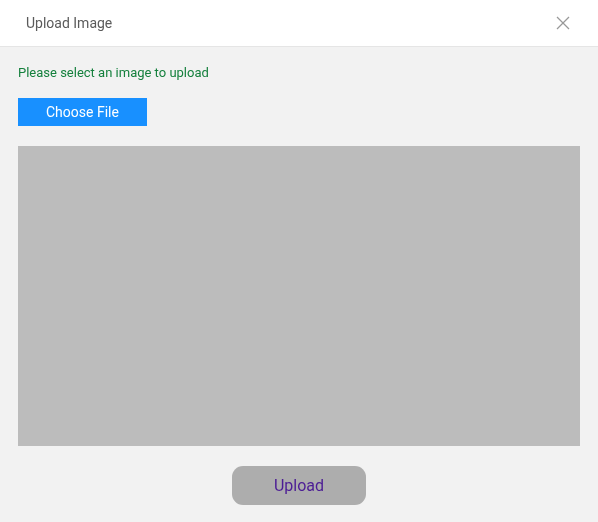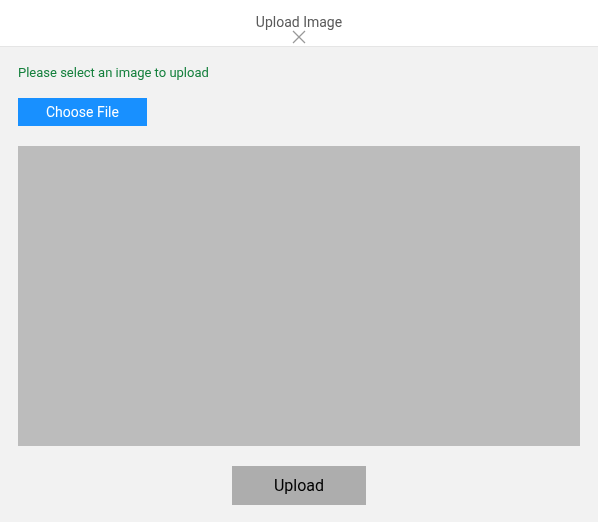--- a/index.html
+++ b/index.html
@@ -22,21 +22,20 @@
       flex-direction: column;
     }
     .modal-header {
       background: #ffffff;
       border-bottom: 1px solid #e5e5e5;
       padding: 14px 26px;
       display: flex;
       align-items: center;
       justify-content: space-between;
       height: 47px;
-      flex-direction: column;
     }
     .modal-title {
       font-size: 14px;
       color: #5a5a5a;
       font-weight: 400;
     }
     .close-btn {
       width: 18px;
       height: 18px;
       background: none;
@@ -78,27 +77,27 @@
       font-family: inherit;
     }
     .preview-area {
       width: 100%;
       height: 300px;
       background: #bcbcbc;
       margin-bottom: 20px;
     }
     .upload-btn {
       background: #adadad;
-      color: #000000;
+      color: #4c1d95;
       border: none;
       font-size: 16px;
       padding: 10px 42px;
       cursor: pointer;
       font-weight: 400;
-      border-radius: 0;
+      border-radius: 11px;
       align-self: center;
       font-family: inherit;
     }
   </style>
 </head>
 <body>
 
 <div class="modal">
   <div class="modal-header">
     <span class="modal-title">Upload Image</span>

